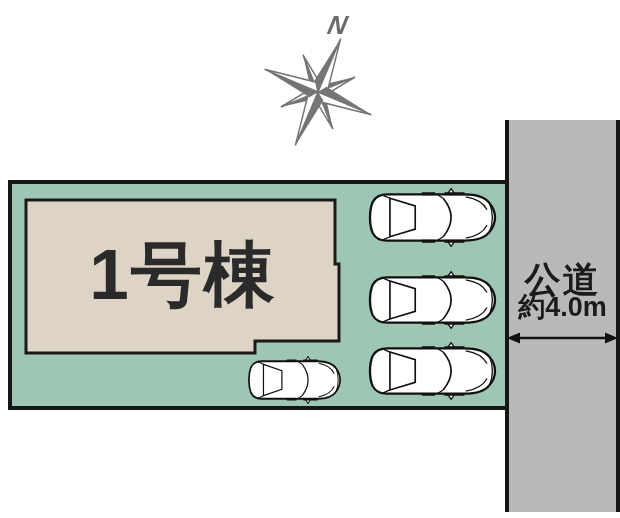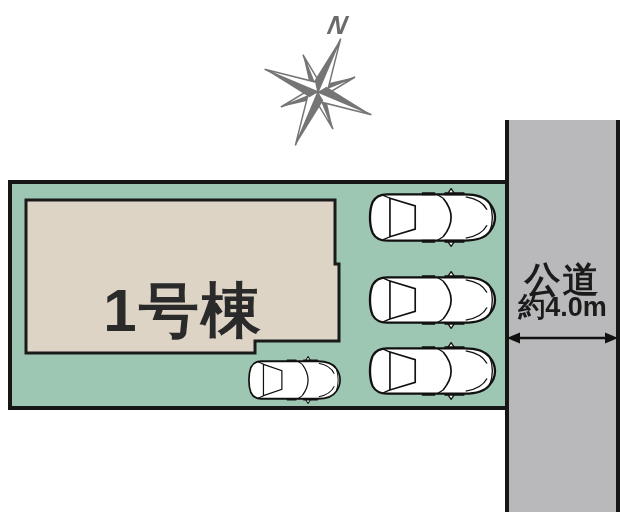--- a/index.html
+++ b/index.html
@@ -22,21 +22,21 @@
     left:505px;width:115px;text-align:center;color:#1b1b1b;font-weight:600;
     line-height:1.1;white-space:nowrap;
   }
   #road-name{top:260px;font-size:36px;letter-spacing:2px;}
   #road-width{top:293px;font-size:27px;letter-spacing:0px;}
   #road-arrow{left:507px;top:330px;}
   
   #building-svg{left:24px;top:198px;}
   #building-label{
     left:24px;top:246px;width:318px;text-align:center;
-    font-size:60px;font-weight:700;color:#2a2a2a;letter-spacing:2px;line-height:58px;margin-top:36px;
+    font-size:71px;font-weight:700;color:#2a2a2a;letter-spacing:2px;line-height:58px;
   }
   
   #compass-svg{left:248px;top:22px;}
   #north-label{
     left:328px;top:10px;font-size:26px;font-weight:700;color:#6b6b6b;
     font-style:italic;transform:skewX(-12deg);
   }
   .car{position:absolute;}
 </style>
 </head>

